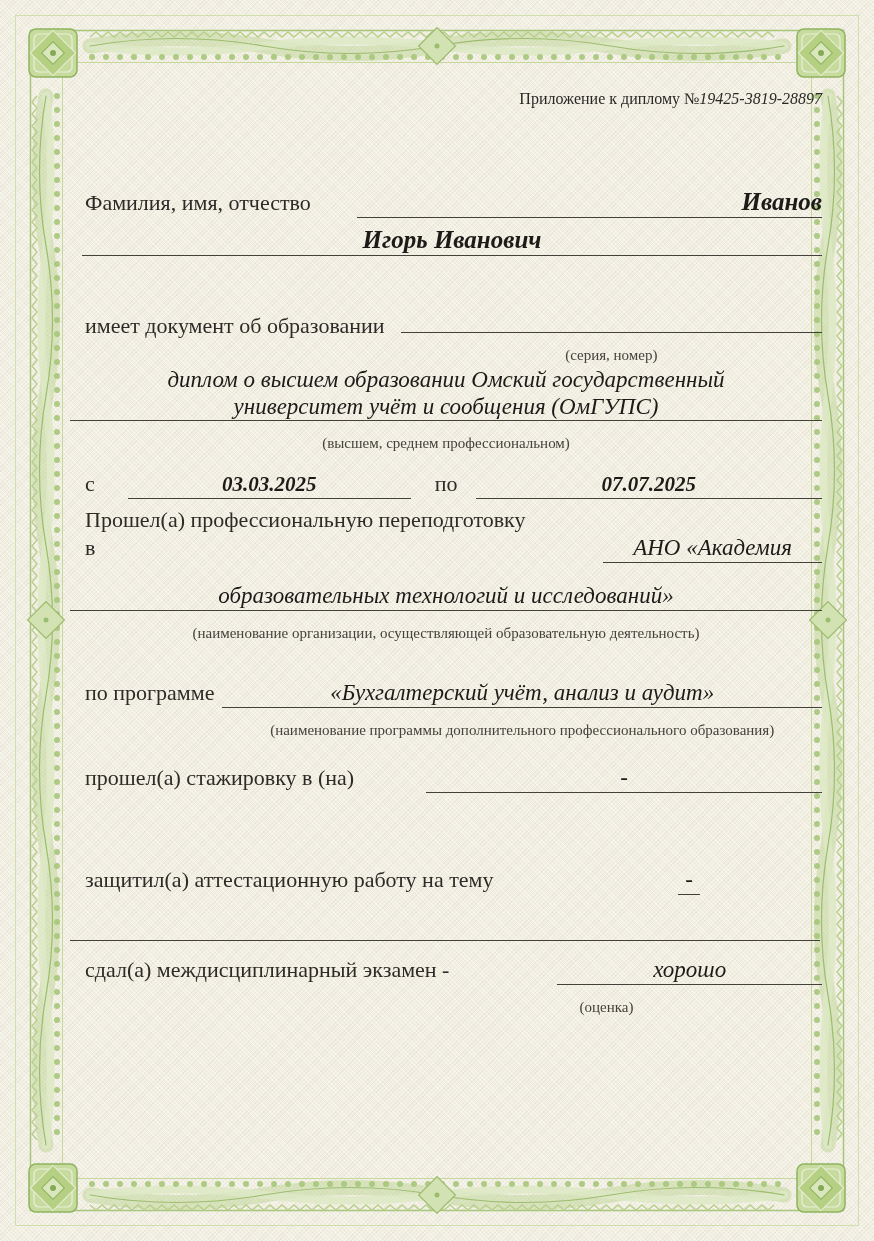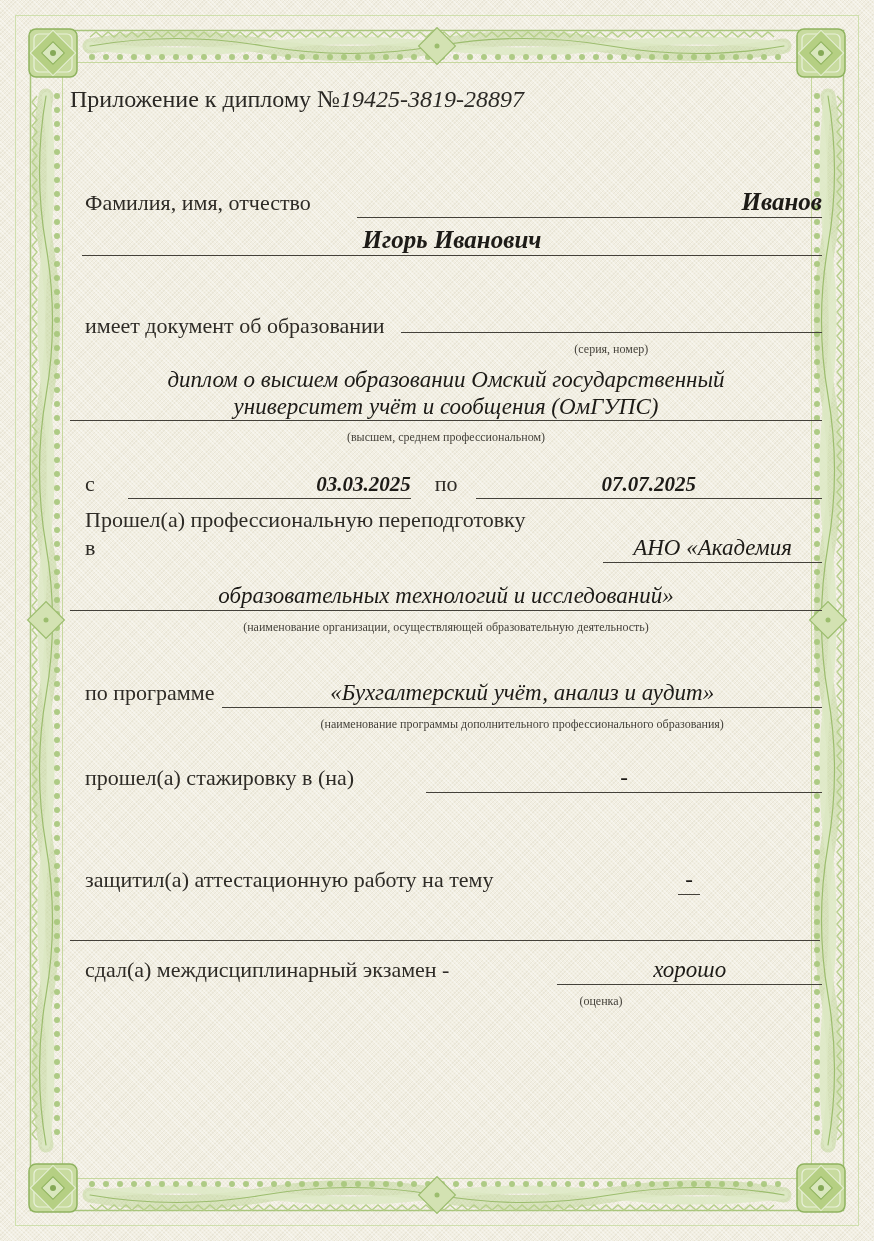--- a/index.html
+++ b/index.html
@@ -17,49 +17,49 @@
   }
   svg.frame{position:absolute;inset:0;pointer-events:none;}
   .wv{fill:none;stroke-linecap:round;}
   .wv.a{stroke:rgba(186,211,145,.48);stroke-width:15;}
   .wv.b{stroke:rgba(221,233,196,.85);stroke-width:8;}
   .wv.c{stroke:#9cbd6e;stroke-width:1.2;}
   .zz{fill:none;stroke:#b7d08b;stroke-width:1.4;}
   .beads{stroke:rgba(166,199,122,.9);stroke-width:6;stroke-linecap:round;stroke-dasharray:0 14;}
 
   .content{position:absolute;inset:0;z-index:2;}
-  .title{position:absolute;top:84px;left:70px;right:52px;text-align:left;
-         font-size:24px;line-height:30px;color:#2a2824;}
+  .title{position:absolute;top:84px;left:70px;right:52px;text-align:right;
+         font-size:16px;line-height:30px;color:#2a2824;}
   .title .num{font-style:italic;}
 
   .row{position:absolute;left:85px;right:52px;display:flex;align-items:baseline;
        font-size:22px;line-height:28px;}
   .row.full{left:82px;}
   .lbl{white-space:nowrap;color:#2e2b26;}
   .field{flex:1 1 auto;border-bottom:1.4px solid #44413a;position:relative;text-align:center;min-width:0;}
   .field.alignleft{text-align:right;padding-left:6px;}
   .value{font-style:italic;font-size:23px;color:#1d1b17;white-space:nowrap;}
   .value.bold{font-weight:bold;}
   .value.names{font-size:25px;font-weight:bold;}
   .value.date{font-size:21px;font-weight:bold;}
-  .caption{position:absolute;left:0;right:0;top:100%;margin-top:10px;text-align:center;
-           font-size:12px;line-height:15px;color:#45423b;font-style:normal;white-space:nowrap;}
+  .caption{position:absolute;left:0;right:0;top:100%;margin-top:16px;text-align:center;
+           font-size:15px;line-height:15px;color:#45423b;font-style:normal;white-space:nowrap;}
   .caption.capleft{text-align:left;padding-left:22px;}
 
   .blk{position:absolute;left:70px;right:52px;text-align:center;font-size:22px;line-height:27px;}
   .blk .uline{border-bottom:1.4px solid #44413a;position:relative;}
   .blk .caption{position:absolute;font-family:Liberation Serif, serif;}
 
   
   .r-name{top:188px;}      .r-name .field{margin-left:46px;}
   .r-name2{top:226px;}
   .r-doc{top:312px;}       .r-doc .field{margin-left:16px;}
   .b-diploma{top:366px;}
   .r-dates{top:470px;}
-  .r-dates .f1{flex:0 0 283px;margin-left:33px;text-align:right;}
+  .r-dates .f1{flex:0 0 283px;margin-left:33px;}
   .r-dates .lbl2{margin-left:24px;}
   .r-dates .f2{flex:1 1 auto;margin-left:18px;}
   .r-proshel{top:506px;}
   .r-v{top:534px;}         .r-v .field{flex:0 0 219px;margin-left:auto;}
   .b-org{top:582px;line-height:28px;}
   .r-program{top:679px;}   .r-program .field{margin-left:8px;}
   .r-intern{top:764px;}    .r-intern .field{margin-left:72px;}
   .r-thesis{top:866px;}
   .r-thesis .spacer{flex:1 1 auto;}
   .r-thesis .dashfield{flex:0 0 22px;border-bottom:1.4px solid #44413a;text-align:center;}

